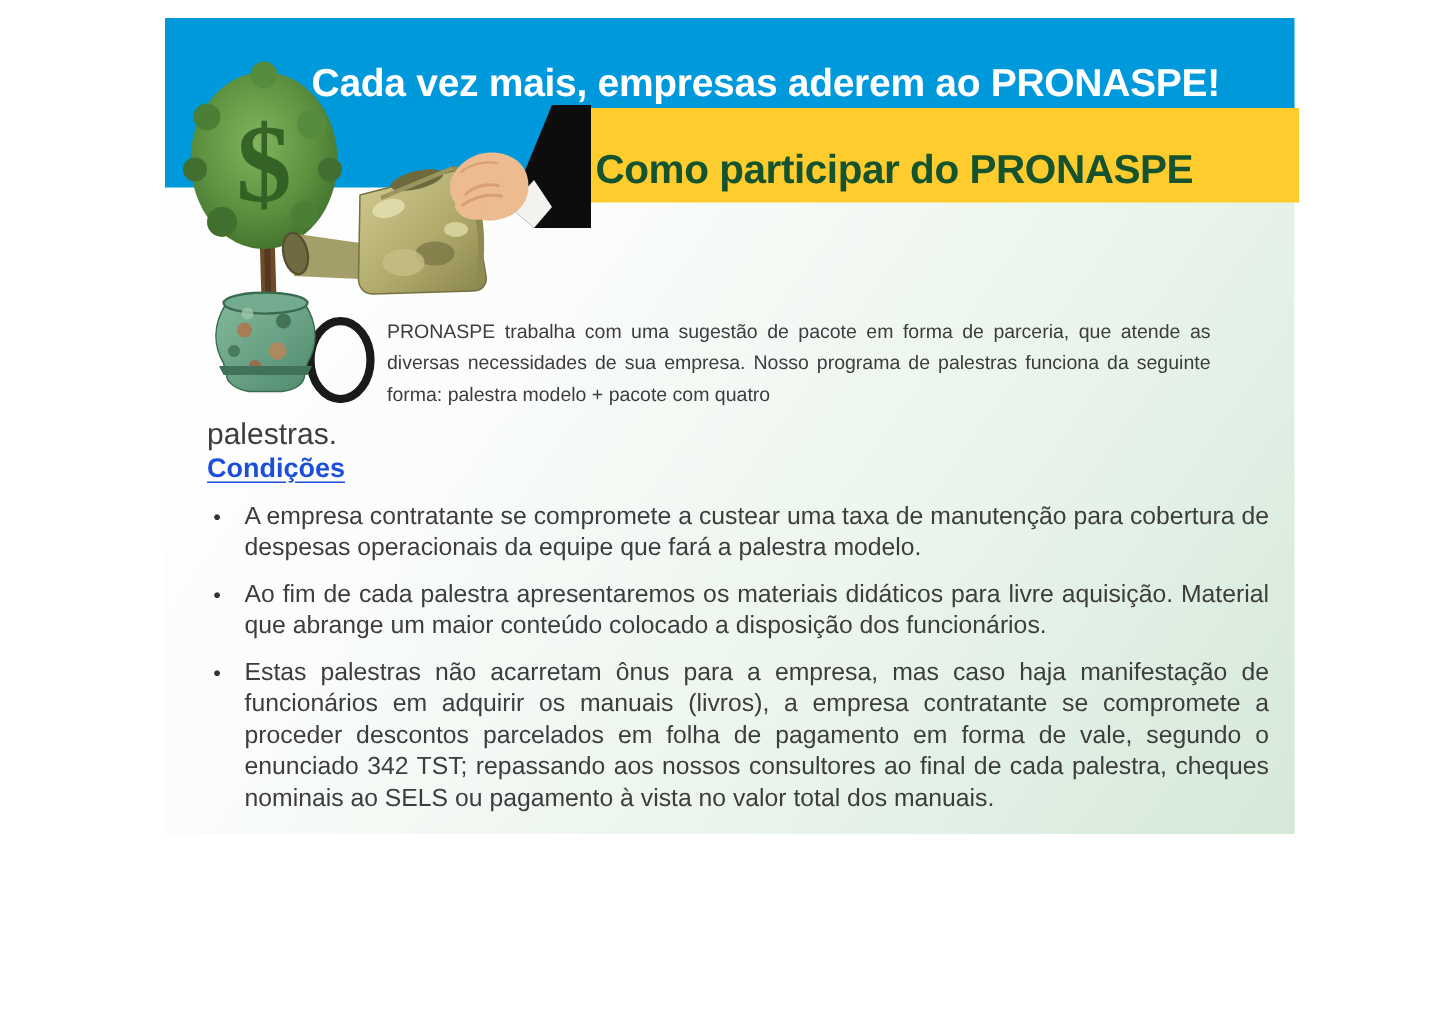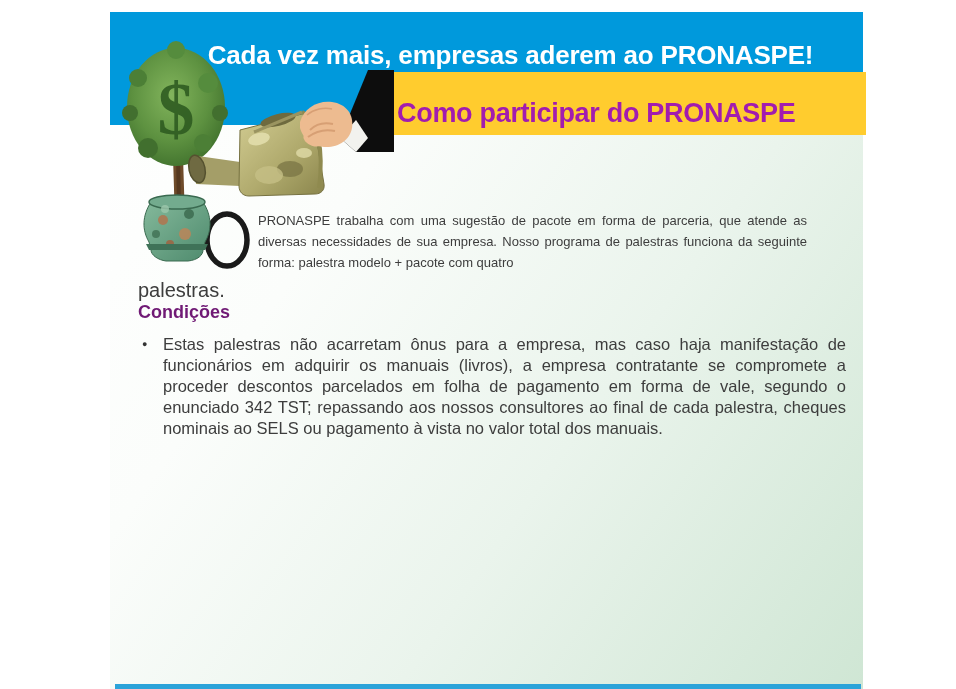--- a/index.html
+++ b/index.html
@@ -1,17 +1,17 @@
 <!DOCTYPE html>
 <html><head>
 <meta charset="utf-8">
 <style>
   html,body{margin:0;padding:0;background:#ffffff;}
   .page{
-    position:relative;width:956px;height:689px;background:#ffffff;
+    position:relative;width:956px;height:556px;background:#ffffff;
     font-family:"Liberation Sans",sans-serif;overflow:hidden;
   }
   .content-bg{
     position:absolute;left:110px;top:12px;width:753px;height:677px;
     background:linear-gradient(125deg,#ffffff 0%,#fbfdfb 30%,#eaf4ec 62%,#cfe6d4 100%);
     z-index:1;
   }
   .blue-banner{
     position:absolute;left:110px;top:12px;width:753px;height:113px;
     background:#0099DC;z-index:2;
@@ -20,38 +20,38 @@
   }
   .blue-banner .title{
     color:#ffffff;font-size:26px;font-weight:bold;letter-spacing:-0.2px;white-space:nowrap;
   }
   .yellow-band{
     position:absolute;left:385px;top:72px;width:481px;height:63px;
     background:#FFCC2E;z-index:3;
     display:flex;align-items:flex-end;padding:0 0 8px 12px;box-sizing:border-box;
   }
   .yellow-band .subtitle{
-    color:#a21caf;font-size:27px;font-weight:bold;letter-spacing:-0.3px;white-space:nowrap;line-height:1;
+    color:#14532d;font-size:27px;font-weight:bold;letter-spacing:-0.3px;white-space:nowrap;line-height:1;
   }
   .artwork{position:absolute;left:118px;top:38px;width:290px;height:250px;z-index:5;}
   .intro{
     position:absolute;left:203px;top:210px;width:604px;z-index:4;
     font-size:13px;line-height:21px;color:#3d3d3d;text-align:justify;
   }
   .dropcap{float:left;width:48px;height:58px;margin:1px 7px 0 0;}
   .overflow-line{
     position:absolute;left:138px;top:279px;z-index:4;
     font-size:20px;color:#3d3d3d;
   }
   .conditions{
     position:absolute;left:138px;top:302px;width:708px;z-index:4;color:#3d3d3d;
   }
   .conditions h2{
-    margin:0;font-size:18px;font-weight:bold;color:#701a75;
-    text-underline-offset:3px;
+    margin:0;font-size:18px;font-weight:bold;color:#1d4ed8;
+    text-decoration:underline;text-underline-offset:3px;
   }
   .conditions ul{list-style:none;margin:11px 0 0 0;padding:0;}
   .conditions li{
     position:relative;padding-left:25px;margin-bottom:10px;
     font-size:16.5px;line-height:21px;text-align:justify;
   }
   .conditions li::before{
     content:"●";position:absolute;left:4px;top:0px;font-size:9px;color:#333333;
   }
   .bottom-bar{
@@ -152,19 +152,21 @@
     <svg class="dropcap" viewBox="0 0 48 58" xmlns="http://www.w3.org/2000/svg">
       <ellipse cx="24" cy="29" rx="20" ry="26" fill="none" stroke="#1a1a1a" stroke-width="5.5"></ellipse>
     </svg><span>PRONASPE trabalha com uma sugestão de pacote em forma de parceria, que atende as diversas necessidades de sua empresa. Nosso programa de palestras funciona da seguinte forma: palestra modelo + pacote com quatro</span>
   </div>
 
   <div class="overflow-line">palestras.</div>
 
   <div class="conditions">
     <h2>Condições</h2>
     <ul>
+      <li>A empresa contratante se compromete a custear uma taxa de manutenção para cobertura de despesas operacionais da equipe que fará a palestra modelo.</li>
+      <li>Ao fim de cada palestra apresentaremos os materiais didáticos para livre aquisição. Material que abrange um maior conteúdo colocado a disposição dos funcionários.</li>
       <li>Estas palestras não acarretam ônus para a empresa, mas caso haja manifestação de funcionários em adquirir os manuais (livros), a empresa contratante se compromete a proceder descontos parcelados em folha de pagamento em forma de vale, segundo o enunciado 342 TST;  repassando aos nossos consultores ao final de cada palestra, cheques nominais ao SELS ou pagamento à vista no valor total dos manuais.</li>
     </ul>
   </div>
 
   <div class="bottom-bar"></div>
 
 </div>
 
 </body></html>

